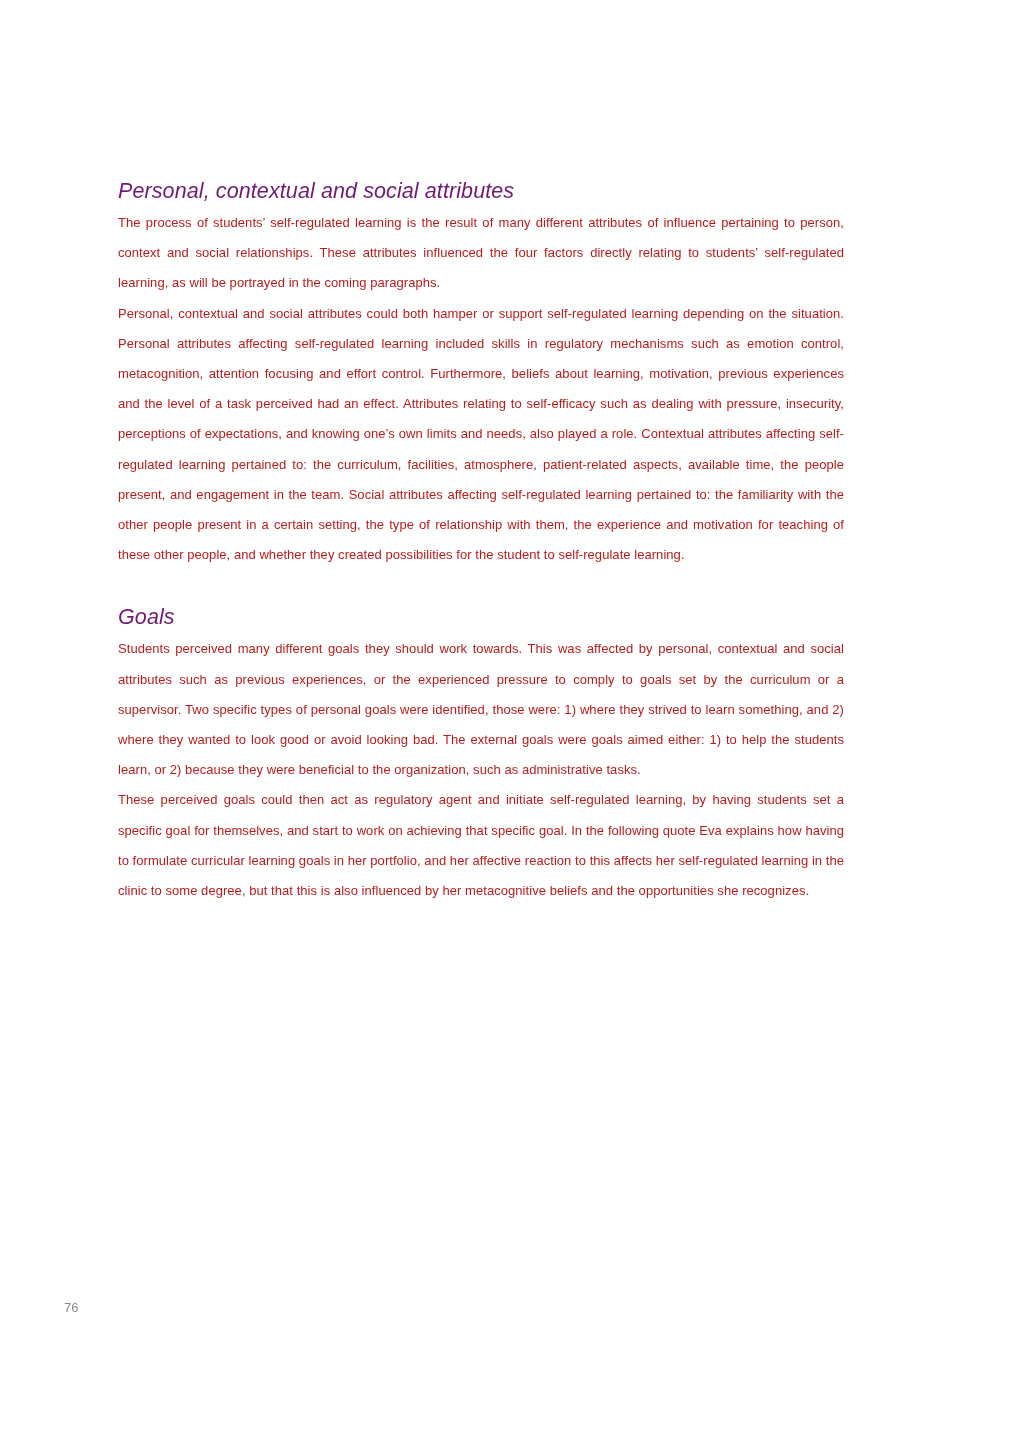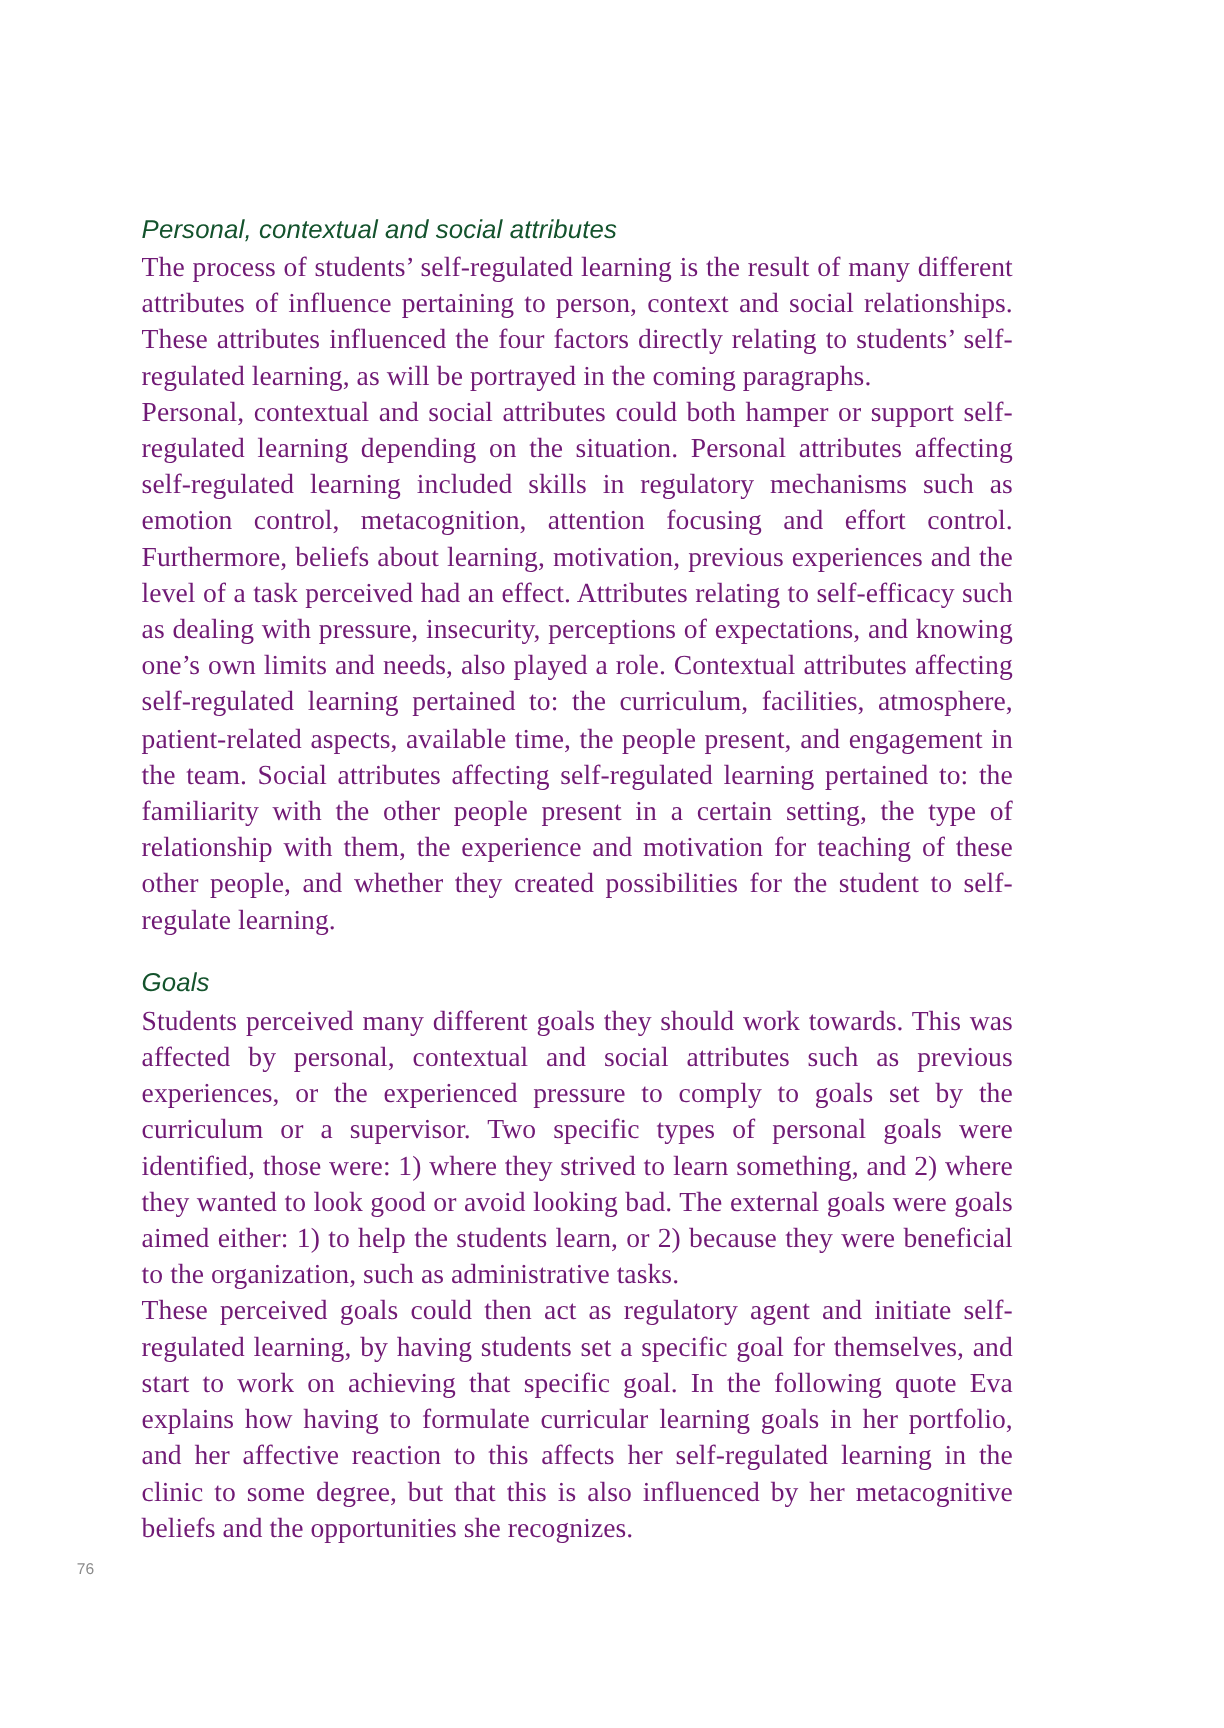--- a/index.html
+++ b/index.html
@@ -23,33 +23,33 @@
     position: absolute;
     left: 118px;
     top: 176px;
     width: 726px;
   }
   .heading {
     font-family: "Liberation Sans", sans-serif;
     font-style: italic;
     font-size: 21.5px;
     line-height: 30px;
-    color: #14532d;
+    color: #701a75;
     margin: 0 0 2px 0;
     font-weight: normal;
     letter-spacing: 0.1px;
   }
   .heading.second {
-    margin-top: 22px;
+    margin-top: 32px;
   }
   p.body-text {
-    font-family: Liberation Serif, serif;
-    font-size: 23px;
+    font-family: Liberation Sans, sans-serif;
+    font-size: 13px;
     line-height: 30.2px;
-    color: #701a75;
+    color: #b91c1c;
     margin: 0;
     text-align: justify;
     text-justify: inter-word;
     letter-spacing: 0.05px;
   }
   p.body-text.gap {
   }
   .page-number {
     position: absolute;
     left: 64px;

